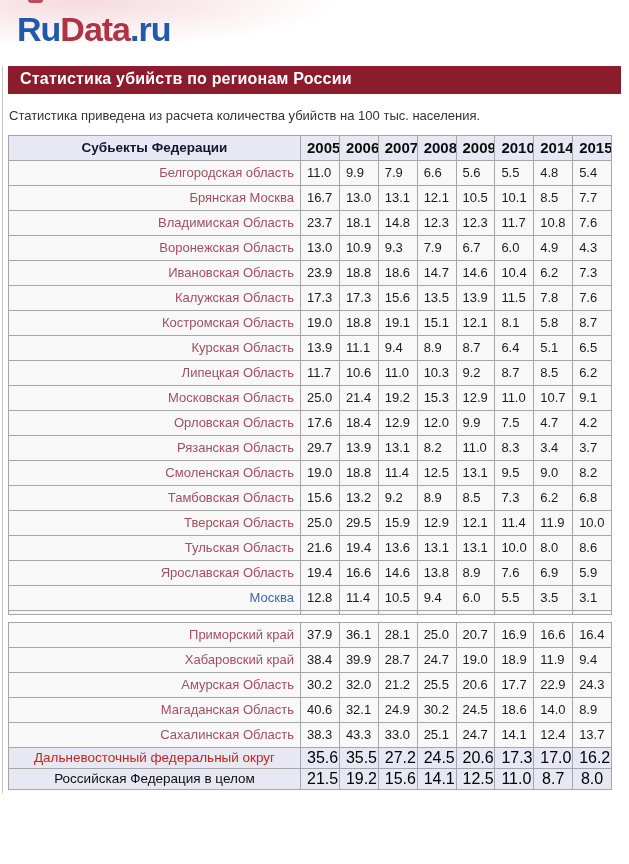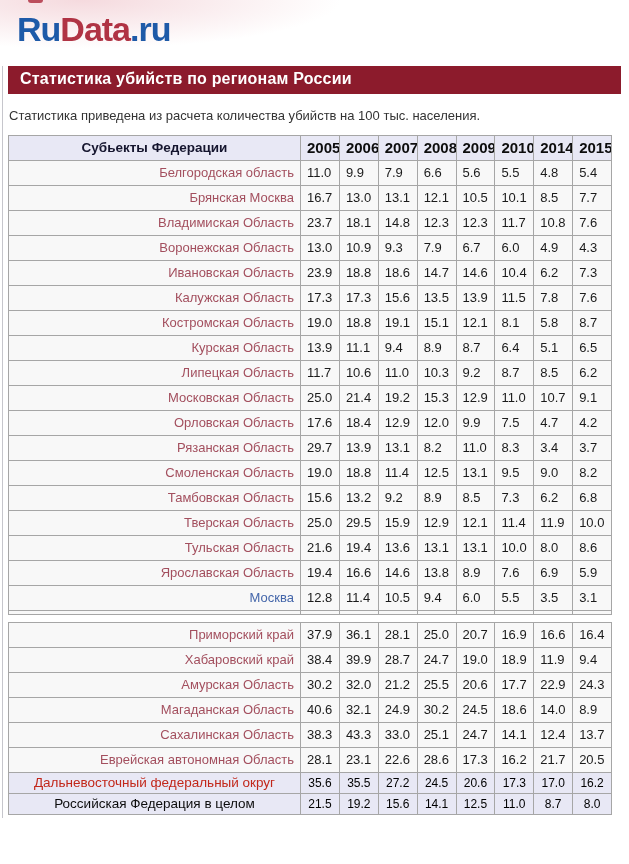--- a/index.html
+++ b/index.html
@@ -52,21 +52,21 @@
   td.region{text-align:right;}
   td.region.red-link{color:var(--region_link,#a34f5e);cursor:pointer;}
   td.region.blue-link{color:var(--moscow_link,#4466aa);cursor:pointer;}
   td.val{color:#1b1b1b;text-align:left;}
   tr.spacer td{height:3px;padding:0;}
   tr.summary{background:var(--header_bg,#e8e8f5);font-weight:normal;}
   tr.summary td{padding:2px 6px;}
   tr.summary td.region{text-align:center;font-size:13.5px;}
   td.region.summary-red{color:var(--summary_red,#c2271a);cursor:pointer;}
   td.region.summary-black{color:#0d0d0d;}
-  td.val.sum{color:#000;text-align:center;font-size:12px;}
+  td.val.sum{color:#000;text-align:center;font-size:16px;}
 </style>
 </head>
 <body>
 
 <div class="page">
 
   <div class="logo-area">
     <span class="logo-text lg-blue">Ru</span><span class="logo-text lg-red">Data</span><span class="logo-text lg-blue">.ru</span>
   </div>
 
@@ -377,31 +377,20 @@
             <td class="region red-link">Сахалинская Область</td>
             <td class="val">38.3</td>
             <td class="val">43.3</td>
             <td class="val">33.0</td>
             <td class="val">25.1</td>
             <td class="val">24.7</td>
             <td class="val">14.1</td>
             <td class="val">12.4</td>
             <td class="val">13.7</td>
           </tr>
-          <tr>
-            <td class="region red-link">Еврейская автономная Область</td>
-            <td class="val">28.1</td>
-            <td class="val">23.1</td>
-            <td class="val">22.6</td>
-            <td class="val">28.6</td>
-            <td class="val">17.3</td>
-            <td class="val">16.2</td>
-            <td class="val">21.7</td>
-            <td class="val">20.5</td>
-          </tr>
           <tr class="summary">
             <td class="region summary-red">Дальневосточный федеральный округ</td>
             <td class="val sum">35.6</td>
             <td class="val sum">35.5</td>
             <td class="val sum">27.2</td>
             <td class="val sum">24.5</td>
             <td class="val sum">20.6</td>
             <td class="val sum">17.3</td>
             <td class="val sum">17.0</td>
             <td class="val sum">16.2</td>

